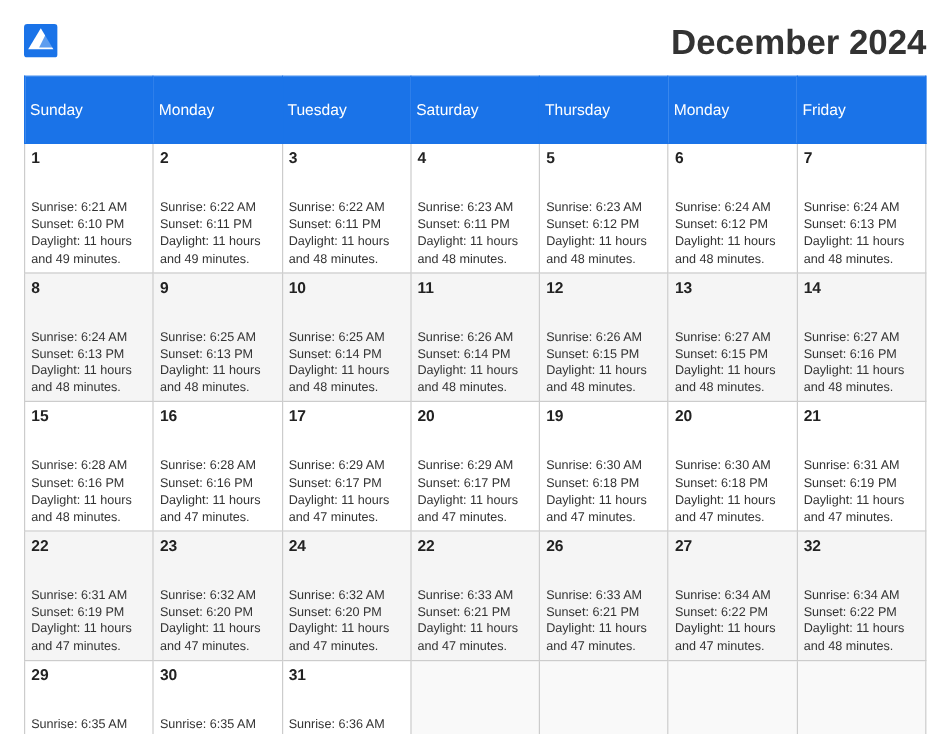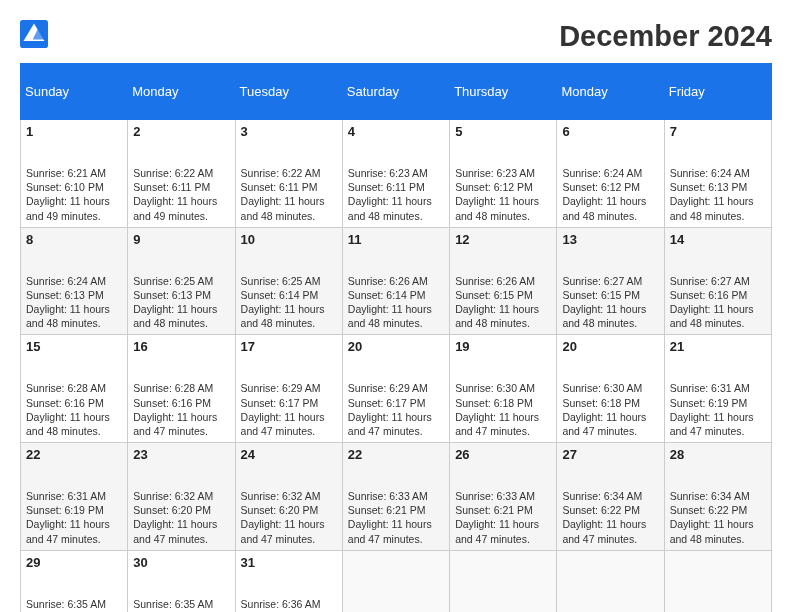--- a/index.html
+++ b/index.html
@@ -333,21 +333,21 @@
       </td>
         <td>
         <span class="day-num">27</span>
         <div class="cell-info">
           Sunrise: 6:34 AM<br>
           Sunset: 6:22 PM<br>
           Daylight: 11 hours <br>and 47 minutes.
         </div>
       </td>
         <td>
-        <span class="day-num">28</span>
+        <span class="day-num">32</span>
         <div class="cell-info">
           Sunrise: 6:34 AM<br>
           Sunset: 6:22 PM<br>
           Daylight: 11 hours <br>and 48 minutes.
         </div>
       </td>
       </tr>
       <tr>
         <td>
         <span class="day-num">29</span>

